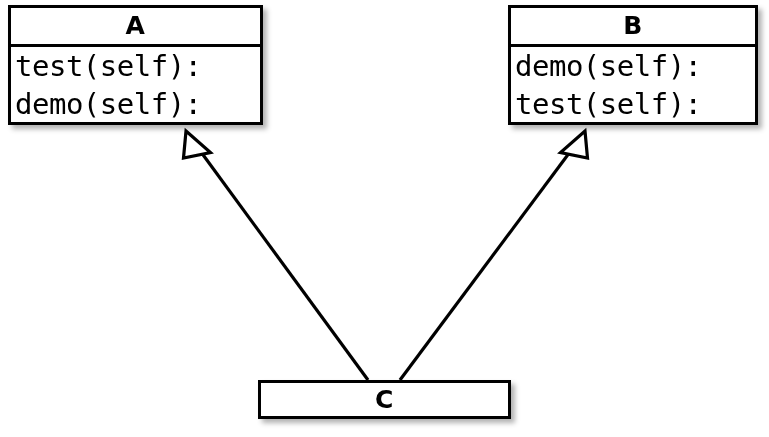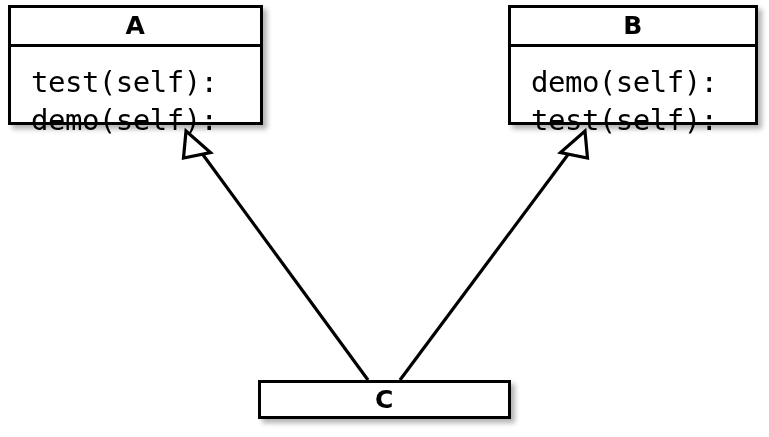--- a/index.html
+++ b/index.html
@@ -37,21 +37,21 @@
     font-weight: bold;
     font-size: 25px;
     line-height: 36px;
     color: #000000;
     letter-spacing: 0.5px;
   }
   .compartment-divider {
     border-top: 3px solid #000000;
   }
   .member-list {
-    padding: 16px;
+    padding: 0;
   }
   .member {
     font-family: "DejaVu Sans Mono", monospace;
     font-size: 29px;
     line-height: 38px;
     color: #000000;
     text-align: left;
     padding-left: 4px;
     white-space: pre;
     letter-spacing: -0.5px;

